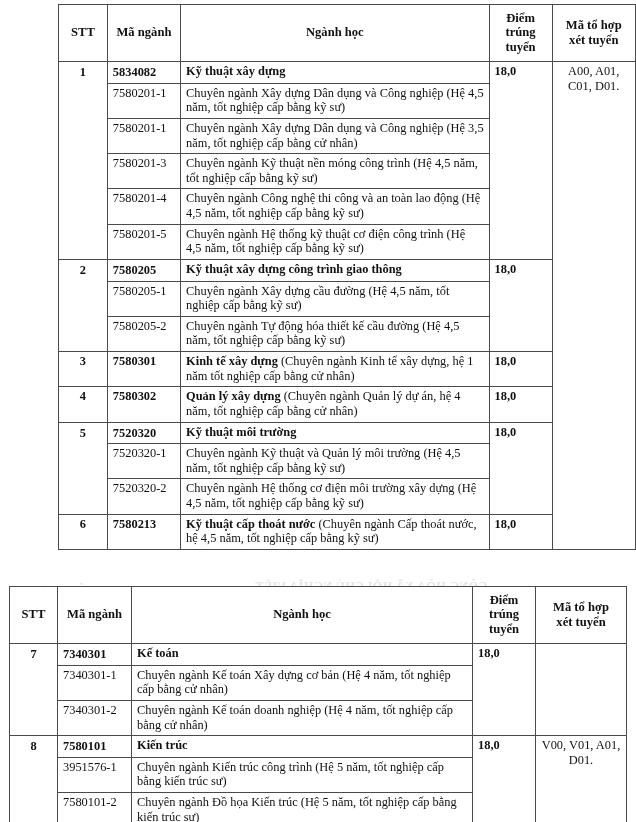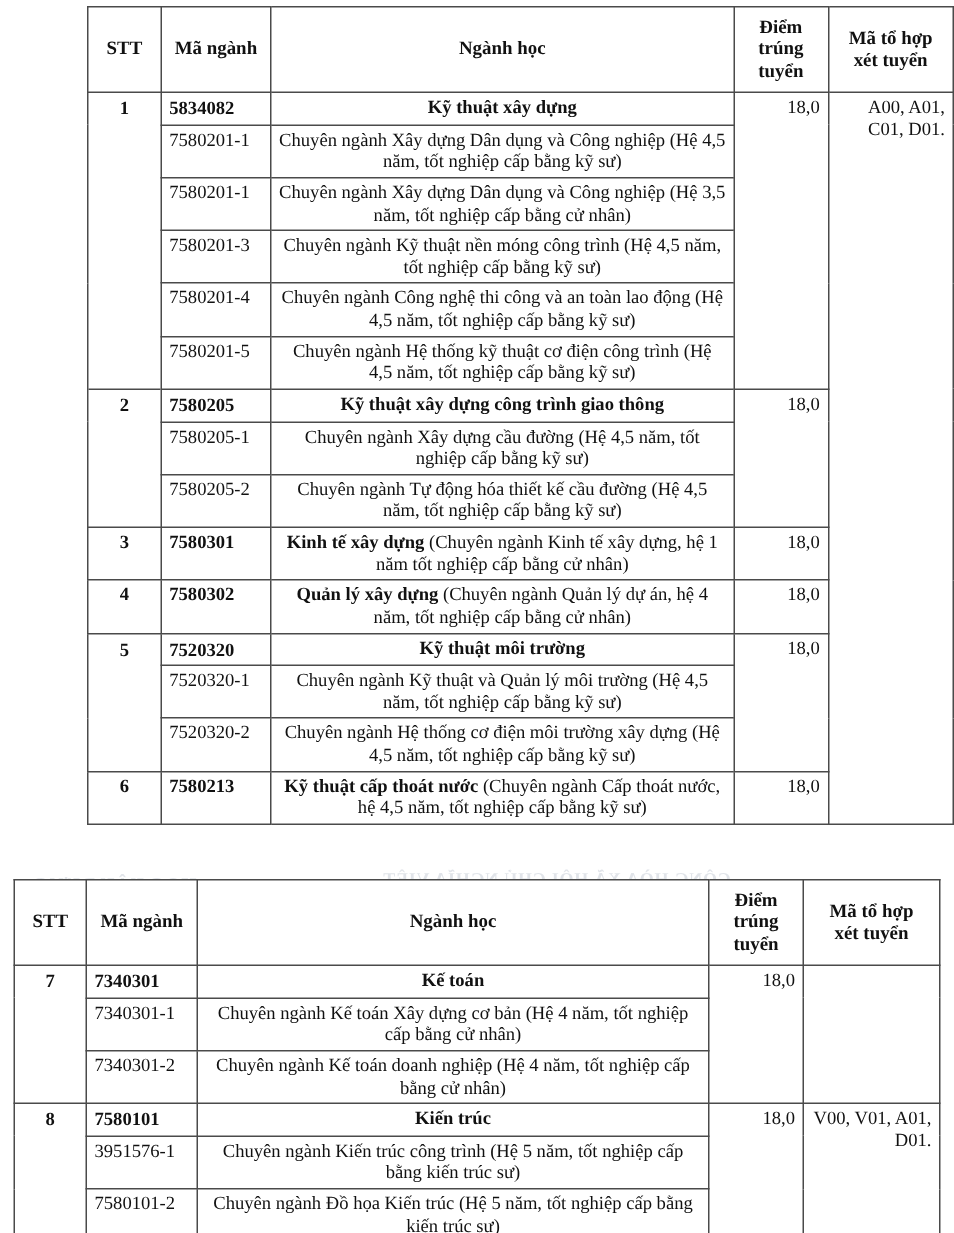--- a/index.html
+++ b/index.html
@@ -48,23 +48,23 @@
   table.doc th {
     text-align: center;
     vertical-align: middle;
     font-weight: bold;
     font-size: 12.6px;
     line-height: 1.14;
     padding: 6px 3px 7px 3px;
   }
   .c-stt  { width: 40px;  text-align: center; font-weight: bold; vertical-align: top; margin-top: 36px; }
   .c-ma   { width: 64px;  text-align: left; margin-top: 33px; }
-  .c-name { width: 328px; text-align: center; }
-  .c-diem { width: 55px;  text-align: right; font-weight: normal; vertical-align: top; }
-  .c-toh  { width: 78px;  text-align: right; vertical-align: middle; }
+  .c-name { width: 328px; text-align: left; }
+  .c-diem { width: 55px;  text-align: left; font-weight: bold; vertical-align: top; }
+  .c-toh  { width: 78px;  text-align: center; vertical-align: middle; }
   .majorcode { font-weight: bold; }
   .subcode {
     font-weight: normal;
     padding-top: 7px;
     font-size: 12.2px;
   }
   .majorname { font-weight: bold; }
   .subrow td { border-top: none; border-bottom: none; }
   .grouptop td.c-stt,
   .grouptop td.c-ma { padding-top: 3px; }

